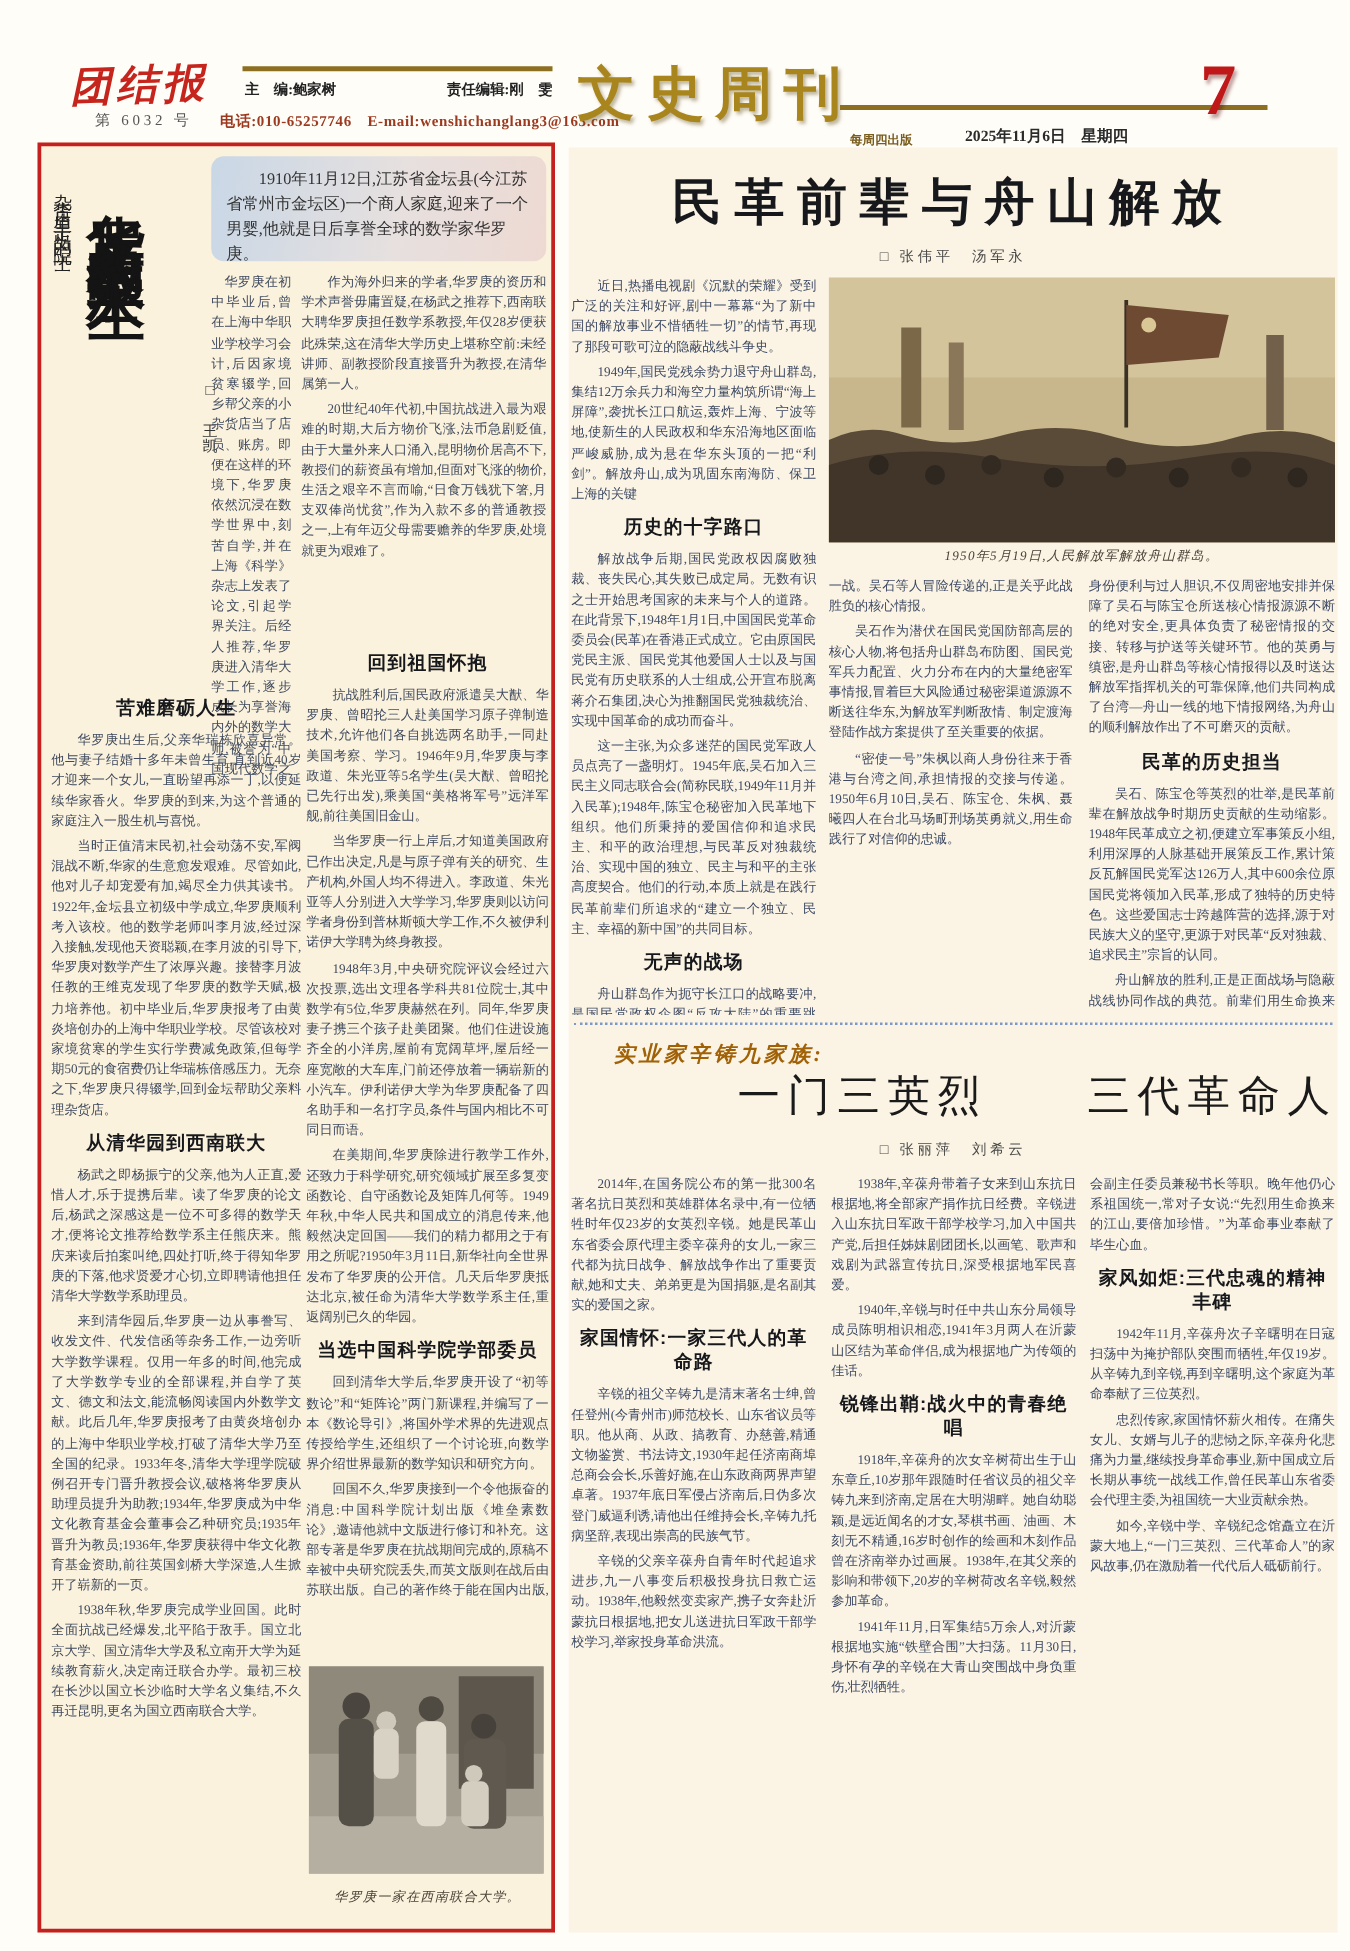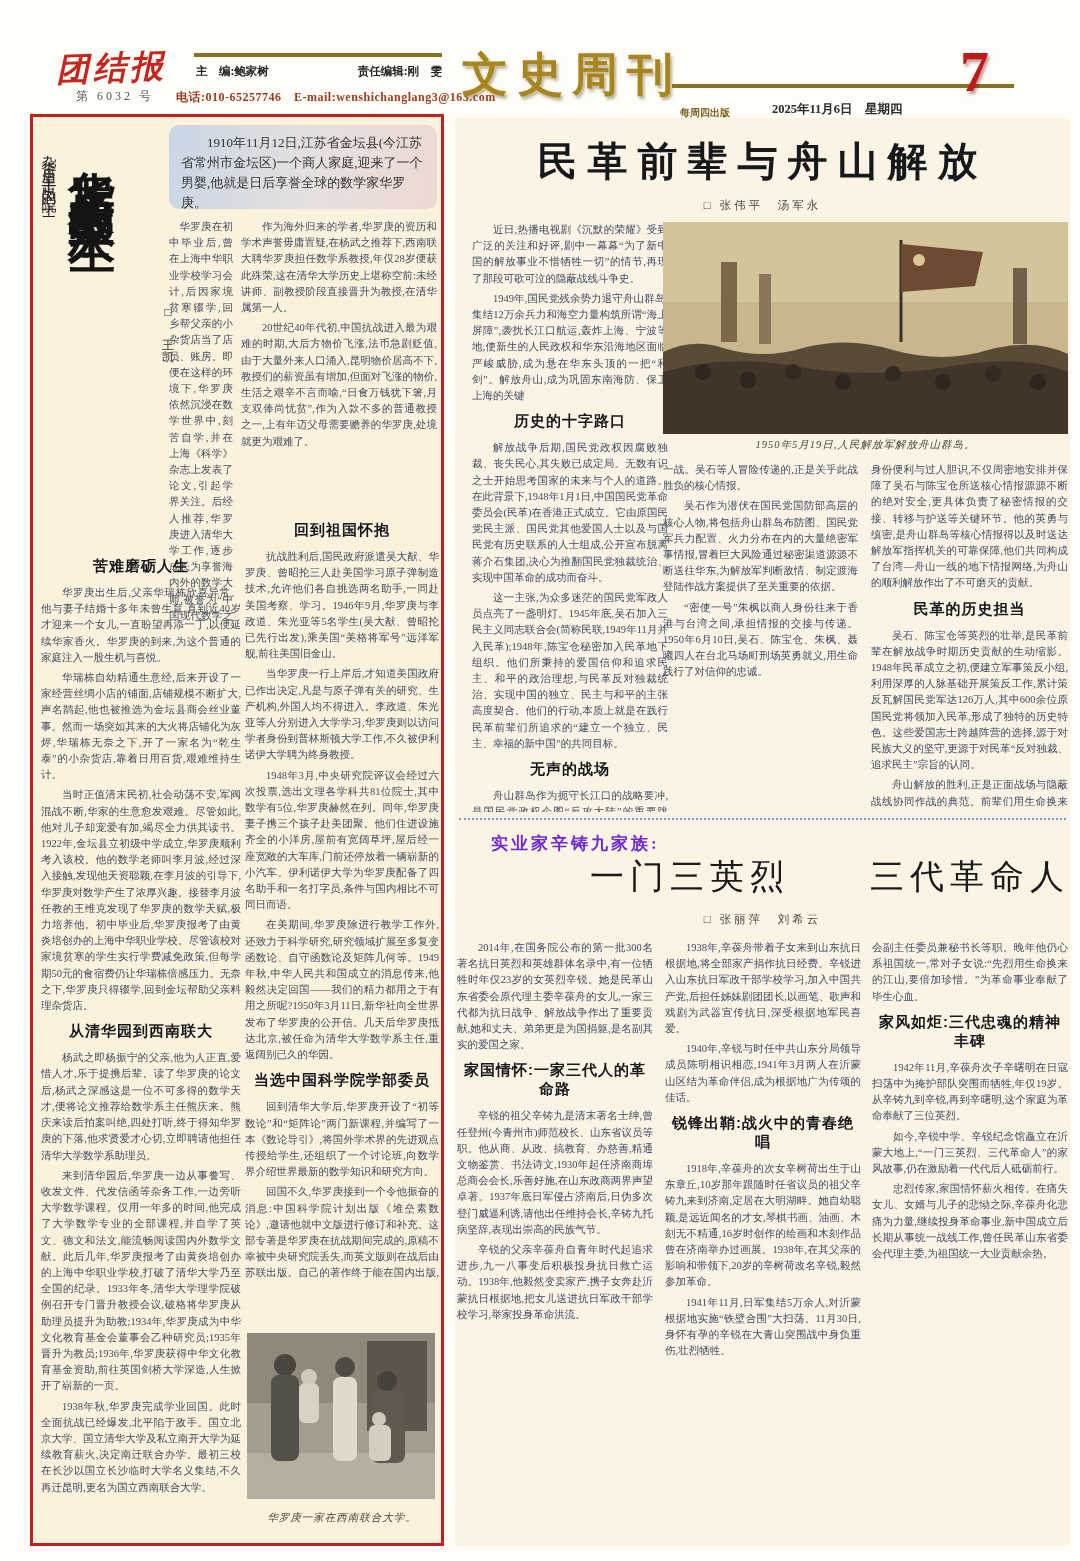--- a/index.html
+++ b/index.html
@@ -45,31 +45,31 @@
            color:#17181c;text-align:center;margin:8px 0 9px 0;letter-spacing:1px;}
   .leftbox p.body,.mcol1 p.body,.mcol2 p.body{font-size:10.5px;line-height:16.2px;color:#3f4a5e;text-align:justify;}
   .photoL{position:absolute;left:2px;bottom:34px;width:188px;height:166px;}
   .capL{position:absolute;left:0;bottom:8px;width:100%;font-size:10.5px;font-style:italic;color:#4a4238;
         text-align:center;letter-spacing:1px;}
   
   .rightregion{position:absolute;left:455px;top:118px;width:615px;height:1428px;background:#fbf4e4;}
   .rtitle{position:absolute;left:0;top:16px;width:100%;text-align:center;font-size:40px;font-weight:700;
           color:#17181c;letter-spacing:10px;}
   .rbyline{position:absolute;left:0;top:80px;width:100%;text-align:center;font-size:11.5px;color:#4a4a4a;letter-spacing:3px;}
-  .rcol1{position:absolute;left:2px;top:104px;width:196px;height:590px;overflow:hidden;margin-left:15px;}
+  .rcol1{position:absolute;left:2px;top:104px;width:196px;height:590px;overflow:hidden;}
   .rightregion p.body{font-size:10.5px;line-height:16.2px;color:#3d4963;text-align:justify;}
   .photoR{position:absolute;left:208px;top:104px;width:405px;height:212px;}
   .capR{position:absolute;left:208px;top:320px;width:405px;text-align:center;font-size:10.5px;
         font-style:italic;color:#4a4238;letter-spacing:1px;}
   .rcol2{position:absolute;left:208px;top:344px;width:195px;height:348px;overflow:hidden;}
   .rcol3{position:absolute;left:416px;top:344px;width:197px;height:348px;overflow:hidden;}
   .divdot{position:absolute;left:4px;top:700px;width:607px;border-top:2px dotted #7d97c8;}
   
-  .bkicker{position:absolute;left:36px;top:714px;font-size:17px;font-weight:700;
-           color:#6d28d9;letter-spacing:3px;}
+  .bkicker{position:absolute;left:36px;top:714px;font-size:17px;font-style:italic;font-weight:700;
+           color:#a16207;letter-spacing:3px;}
   .btitle{position:absolute;left:0;top:736px;width:100%;text-align:right;font-size:34px;font-weight:400;
           color:#1a1a1a;letter-spacing:6px;}
   .bbyline{position:absolute;left:0;top:794px;width:100%;text-align:center;font-size:11.5px;color:#4a4a4a;letter-spacing:3px;}
   .bcol{position:absolute;top:822px;height:598px;overflow:hidden;width:196px;}
   .bc1{left:2px;} .bc2{left:210px;} .bc3{left:417px;}
 </style>
 </head>
 <body>
 
 <div class="page">
@@ -105,21 +105,20 @@
       </div>
       <div class="colB">
         <p class="body">作为海外归来的学者,华罗庚的资历和学术声誉毋庸置疑,在杨武之推荐下,西南联大聘华罗庚担任数学系教授,年仅28岁便获此殊荣,这在清华大学历史上堪称空前:未经讲师、副教授阶段直接晋升为教授,在清华属第一人。</p>
         <p class="body">20世纪40年代初,中国抗战进入最为艰难的时期,大后方物价飞涨,法币急剧贬值,由于大量外来人口涌入,昆明物价居高不下,教授们的薪资虽有增加,但面对飞涨的物价,生活之艰辛不言而喻,“日食万钱犹下箸,月支双俸尚忧贫”,作为入款不多的普通教授之一,上有年迈父母需要赡养的华罗庚,处境就更为艰难了。</p>
       </div>
     </div>
 
     <div class="mcol1">
       <div class="sechead">苦难磨砺人生</div>
       <p class="body">华罗庚出生后,父亲华瑞栋欣喜异常。他与妻子结婚十多年未曾生育,直到近40岁才迎来一个女儿,一直盼望再添一丁,以便延续华家香火。华罗庚的到来,为这个普通的家庭注入一股生机与喜悦。</p>
-      <p class="body">华瑞栋自幼精通生意经,后来开设了一家经营丝绸小店的铺面,店铺规模不断扩大,声名鹊起,他也被推选为金坛县商会丝业董事。然而一场突如其来的大火将店铺化为灰烬,华瑞栋无奈之下,开了一家名为“乾生泰”的小杂货店,靠着日用百货,艰难维持生计。</p>
       <p class="body">当时正值清末民初,社会动荡不安,军阀混战不断,华家的生意愈发艰难。尽管如此,他对儿子却宠爱有加,竭尽全力供其读书。1922年,金坛县立初级中学成立,华罗庚顺利考入该校。他的数学老师叫李月波,经过深入接触,发现他天资聪颖,在李月波的引导下,华罗庚对数学产生了浓厚兴趣。接替李月波任教的王维克发现了华罗庚的数学天赋,极力培养他。初中毕业后,华罗庚报考了由黄炎培创办的上海中华职业学校。尽管该校对家境贫寒的学生实行学费减免政策,但每学期50元的食宿费仍让华瑞栋倍感压力。无奈之下,华罗庚只得辍学,回到金坛帮助父亲料理杂货店。</p>
       <div class="sechead">从清华园到西南联大</div>
       <p class="body">杨武之即杨振宁的父亲,他为人正直,爱惜人才,乐于提携后辈。读了华罗庚的论文后,杨武之深感这是一位不可多得的数学天才,便将论文推荐给数学系主任熊庆来。熊庆来读后拍案叫绝,四处打听,终于得知华罗庚的下落,他求贤爱才心切,立即聘请他担任清华大学数学系助理员。</p>
       <p class="body">来到清华园后,华罗庚一边从事誊写、收发文件、代发信函等杂务工作,一边旁听大学数学课程。仅用一年多的时间,他完成了大学数学专业的全部课程,并自学了英文、德文和法文,能流畅阅读国内外数学文献。此后几年,华罗庚报考了由黄炎培创办的上海中华职业学校,打破了清华大学乃至全国的纪录。1933年冬,清华大学理学院破例召开专门晋升教授会议,破格将华罗庚从助理员提升为助教;1934年,华罗庚成为中华文化教育基金会董事会乙种研究员;1935年晋升为教员;1936年,华罗庚获得中华文化教育基金资助,前往英国剑桥大学深造,人生掀开了崭新的一页。</p>
       <p class="body">1938年秋,华罗庚完成学业回国。此时全面抗战已经爆发,北平陷于敌手。国立北京大学、国立清华大学及私立南开大学为延续教育薪火,决定南迁联合办学。最初三校在长沙以国立长沙临时大学名义集结,不久再迁昆明,更名为国立西南联合大学。</p>
     </div>
 
     <div class="mcol2" style="position:absolute;">
       <div class="txt">
         <div class="sechead">回到祖国怀抱</div>
@@ -224,18 +223,18 @@
       <p class="body">1940年,辛锐与时任中共山东分局领导成员陈明相识相恋,1941年3月两人在沂蒙山区结为革命伴侣,成为根据地广为传颂的佳话。</p>
       <div class="sechead">锐锋出鞘:战火中的青春绝唱</div>
       <p class="body">1918年,辛葆舟的次女辛树荷出生于山东章丘,10岁那年跟随时任省议员的祖父辛铸九来到济南,定居在大明湖畔。她自幼聪颖,是远近闻名的才女,琴棋书画、油画、木刻无不精通,16岁时创作的绘画和木刻作品曾在济南举办过画展。1938年,在其父亲的影响和带领下,20岁的辛树荷改名辛锐,毅然参加革命。</p>
       <p class="body">1941年11月,日军集结5万余人,对沂蒙根据地实施“铁壁合围”大扫荡。11月30日,身怀有孕的辛锐在大青山突围战中身负重伤,壮烈牺牲。</p>
     </div>
 
     <div class="bcol bc3">
       <p class="body" style="text-indent:0;">会副主任委员兼秘书长等职。晚年他仍心系祖国统一,常对子女说:“先烈用生命换来的江山,要倍加珍惜。”为革命事业奉献了毕生心血。</p>
       <div class="sechead">家风如炬:三代忠魂的精神丰碑</div>
       <p class="body">1942年11月,辛葆舟次子辛曙明在日寇扫荡中为掩护部队突围而牺牲,年仅19岁。从辛铸九到辛锐,再到辛曙明,这个家庭为革命奉献了三位英烈。</p>
+      <p class="body">忠烈传家,家国情怀薪火相传。在痛失女儿、女婿与儿子的悲恸之际,辛葆舟化悲痛为力量,继续投身革命事业,新中国成立后长期从事统一战线工作,曾任民革山东省委会代理主委,为祖国统一大业贡献余热。</p>
       <p class="body">如今,辛锐中学、辛锐纪念馆矗立在沂蒙大地上,“一门三英烈、三代革命人”的家风故事,仍在激励着一代代后人砥砺前行。</p>
-      <p class="body">忠烈传家,家国情怀薪火相传。在痛失女儿、女婿与儿子的悲恸之际,辛葆舟化悲痛为力量,继续投身革命事业,新中国成立后长期从事统一战线工作,曾任民革山东省委会代理主委,为祖国统一大业贡献余热。</p>
     </div>
 
   </div>
 </div>
 
 </body></html>

